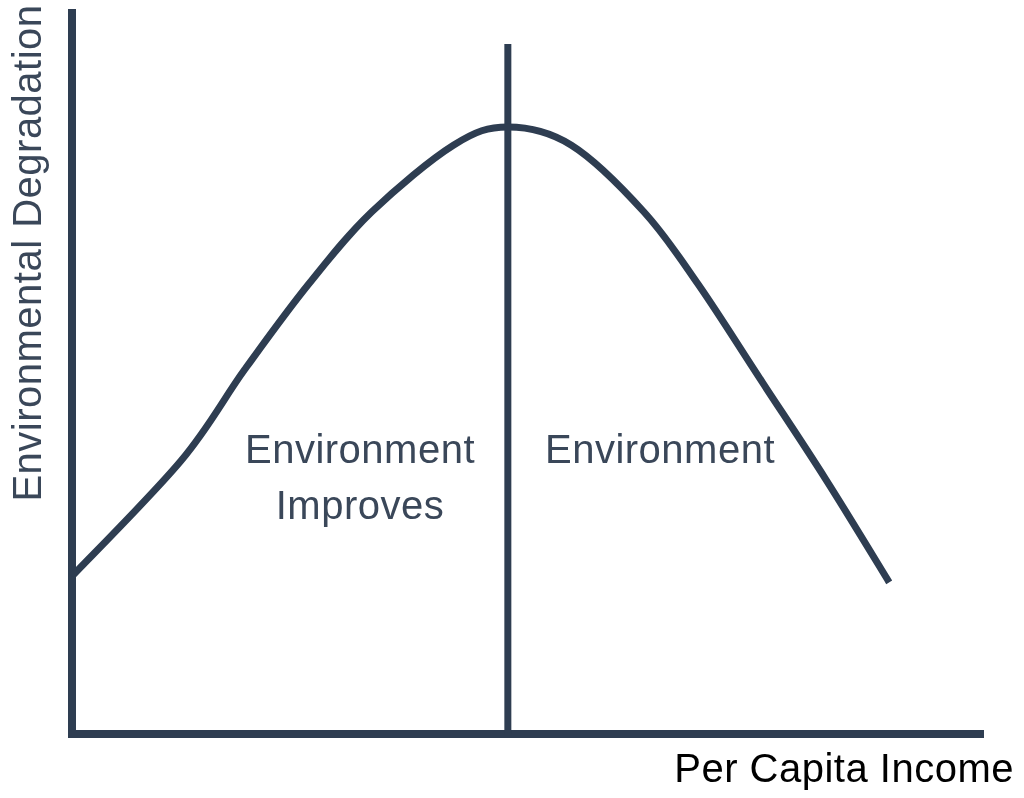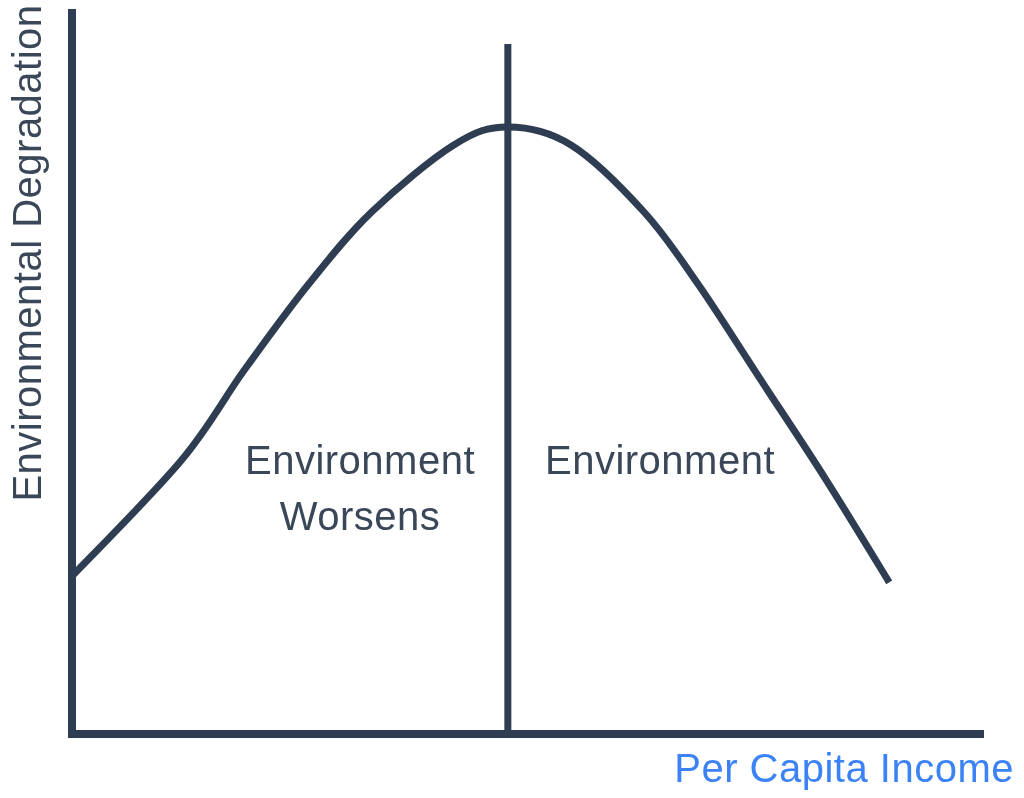--- a/index.html
+++ b/index.html
@@ -32,21 +32,21 @@
     top: 253px;
     left: 27px;
     transform: translate(-50%, -50%) rotate(-90deg);
   }
   .x-axis-label {
     top: 746px;
     right: 10px;
     text-align: right;
   }
   .region-label {
-    top: 432px;
+    top: 421px;
     text-align: center;
     line-height: 56px;
     transform: translateX(-50%);
   }
   .region-worsens { left: 360px; }
   .region-improves { left: 660px; }
 </style>
 </head>
 <body>
 
@@ -55,22 +55,22 @@
   <svg id="plot-svg" width="1024" height="798" viewBox="0 0 1024 798">
     <path id="axes-path" d="M 72 13 L 72 734 L 980 734" fill="none" stroke-width="8" stroke-linecap="square" stroke-linejoin="miter" stroke="#2E3D51"></path>
     <line id="turning-line" stroke-width="7" stroke-linecap="butt" x1="507.84" x2="507.84" y1="44" y2="734" stroke="#2E3D51"></line>
     <path id="curve-path" d="M 72.0 576.2 C 90.2 557.0, 152.2 495.2, 181.0 460.8 C 209.7 426.5, 223.3 399.1, 244.5 369.8 C 265.7 340.5, 286.9 311.1, 308.1 284.8 C 329.3 258.5, 347.4 235.2, 371.6 212.0 C 395.9 188.7, 430.7 159.4, 453.4 145.2 C 476.1 131.0, 488.2 127.0, 507.8 127.0 C 527.5 127.0, 548.7 131.0, 571.4 145.2 C 594.1 159.4, 622.9 188.7, 644.0 212.0 C 665.2 235.2, 678.8 256.5, 698.5 284.8 C 718.2 313.1, 740.9 349.6, 762.1 381.9 C 783.3 414.3, 804.5 445.7, 825.6 479.1 C 846.8 512.4, 878.6 565.1, 889.2 582.3" fill="none" stroke-width="7" stroke-linecap="butt" stroke-linejoin="round" stroke="#2E3D51"></path>
   </svg>
 
   <div class="label y-axis-label" style="color: rgb(58, 71, 89);">Environmental Degradation</div>
 
   <div class="label region-label region-worsens" style="color: rgb(58, 71, 89);">
     <div>Environment</div>
-    <div>Worsens</div>
+    <div>Improves</div>
   </div>
 
   <div class="label region-label region-improves" style="color: rgb(58, 71, 89);">
     <div>Environment</div>
   </div>
 
-  <div class="label x-axis-label" style="color: #3b82f6;">Per Capita Income</div>
+  <div class="label x-axis-label" style="color: #000000;">Per Capita Income</div>
 
 </div>
 
 </body></html>

